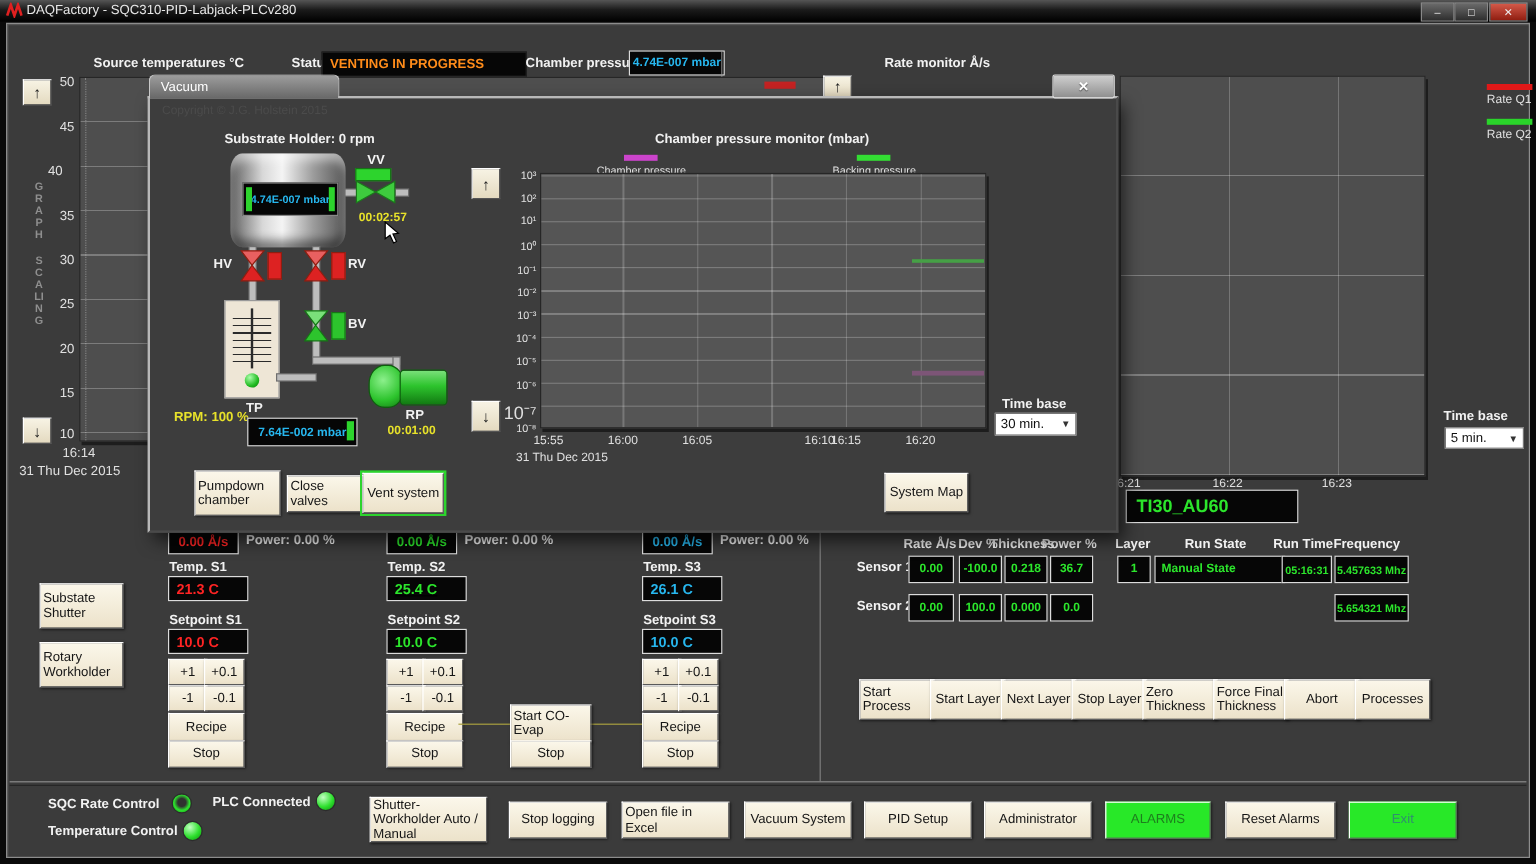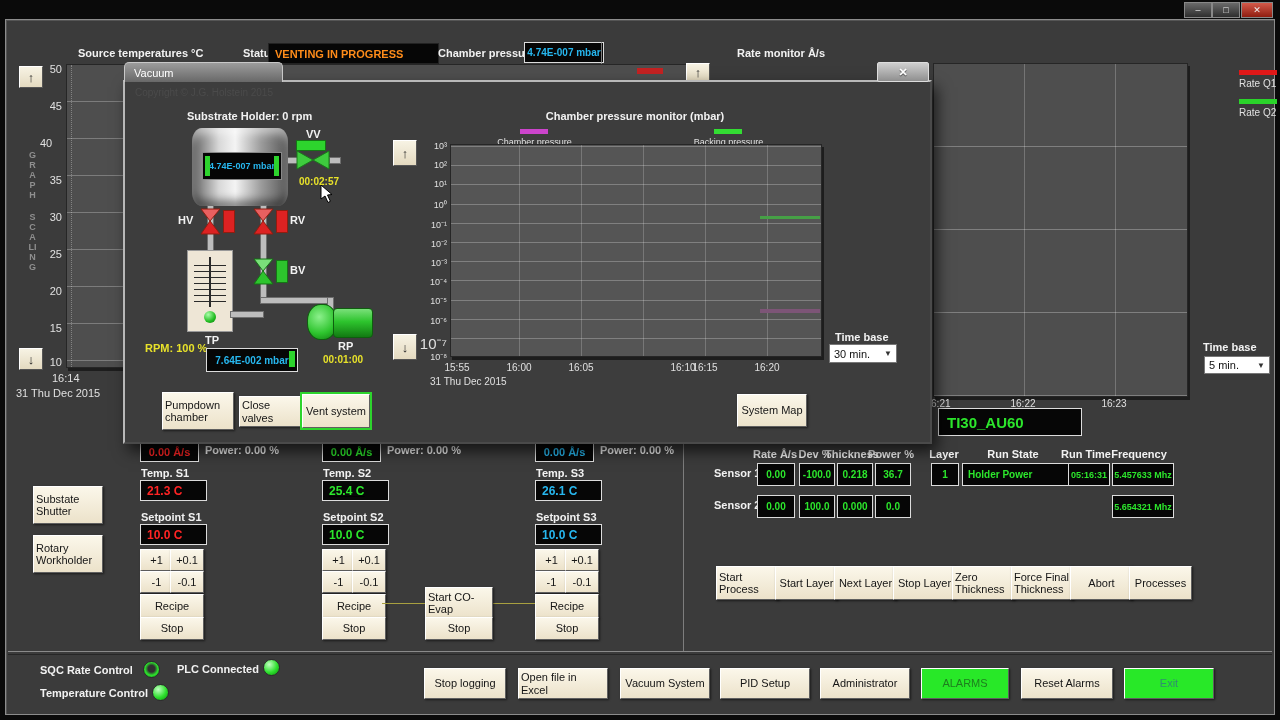--- a/index.html
+++ b/index.html
@@ -44,20 +44,28 @@
     color:#111;font-size:11px;display:flex;align-items:center;padding:0 4px;cursor:pointer;}
   .dd .car{margin-left:auto;font-size:8px;color:#333;}
   .hdr{position:absolute;color:#f2f2f2;font-weight:bold;font-size:11px;text-align:center;}
   .sep{position:absolute;background:#9a9a9a;}
 </style>
 </head>
 <body>
 
 <div id="root">
 
+  <div id="titlebar">
+    <span class="abs" style="left:4px;top:2px;">
+      <svg width="15" height="13">
+          <path d="M2,11 L5,2 L8,11 L11,2 L14,11" stroke="#e02020" stroke-width="2.2" fill="none"></path>
+        </svg>
+    </span>
+    <span style="margin-left:22px;">DAQFactory - SQC310-PID-Labjack-PLCv280</span>
+  </div>
   <div class="winbtn" style="left:1184px;">‒</div>
   <div class="winbtn" style="left:1212px;">□</div>
   <div class="winbtn" style="left:1241px;width:30px;background:linear-gradient(#d45a4a,#8f1d10);">✕</div>
 
   <div id="frame"></div>
 
   <div class="lbl" style="left:78px;top:47px;">Source temperatures  °C</div>
   <div class="lbl" style="left:243px;top:47px;">Status</div>
   <div class="disp noborder" style="left:268px;top:43px;width:163px;height:19px;padding-left:6px;font-size:11px;">
     <span class="org">VENTING IN PROGRESS</span>
@@ -195,21 +203,21 @@
   <div class="disp" style="left:837px;top:463px;width:34px;height:21px;justify-content:center;font-size:10px;">
       <span class="grn">0.218</span>
     </div>
   <div class="disp" style="left:875px;top:463px;width:34px;height:21px;justify-content:center;font-size:10px;">
       <span class="grn">36.7</span>
     </div>
   <div class="disp" style="left:931px;top:463px;width:26px;height:21px;justify-content:center;font-size:10px;">
       <span class="grn">1</span>
     </div>
   <div class="disp" style="left:962px;top:463px;width:102px;height:21px;padding-left:5px;font-size:10px;">
-      <span class="grn">Holder Power</span>
+      <span class="grn">Manual State</span>
     </div>
   <div class="disp" style="left:1068px;top:463px;width:40px;height:21px;justify-content:center;font-size:9px;">
       <span class="grn">05:16:31</span>
     </div>
   <div class="disp" style="left:1112px;top:463px;width:60px;height:21px;justify-content:center;font-size:9px;">
       <span class="grn">5.457633 Mhz</span>
     </div>
 
   <div class="lbl" style="left:714px;top:499px;">Sensor 2</div>
   <div class="disp" style="left:757px;top:495px;width:36px;height:21px;justify-content:center;font-size:10px;">
@@ -237,20 +245,21 @@
   <div class="btn" style="left:1070px;top:566px;width:57px;height:30px;">Abort</div>
   <div class="btn" style="left:1129px;top:566px;width:57px;height:30px;">Processes</div>
 
   <div style="position:absolute;left:8px;top:651px;width:1264px;height:2px;border-top:1px solid #8a8a8a;border-bottom:1px solid #262626;"></div>
   <div class="lbl" style="left:40px;top:664px;">SQC Rate Control</div>
   <div class="led ring" style="left:143px;top:661px;"></div>
   <div class="lbl" style="left:177px;top:663px;">PLC Connected</div>
   <div class="led" style="left:263px;top:659px;"></div>
   <div class="lbl" style="left:40px;top:687px;">Temperature Control</div>
   <div class="led" style="left:152px;top:684px;"></div>
+  <div class="btn" style="left:308px;top:664px;width:92px;height:34px;">Shutter-Workholder Auto / Manual</div>
   <div class="btn" style="left:424px;top:668px;width:76px;height:27px;">Stop logging</div>
   <div class="btn" style="left:518px;top:668px;width:84px;height:27px;">Open file in Excel</div>
   <div class="btn" style="left:620px;top:668px;width:84px;height:27px;">Vacuum System</div>
   <div class="btn" style="left:720px;top:668px;width:84px;height:27px;">PID Setup</div>
   <div class="btn" style="left:820px;top:668px;width:84px;height:27px;">Administrator</div>
   <div class="btn green" style="left:921px;top:668px;width:82px;height:27px;">ALARMS</div>
   <div class="btn" style="left:1021px;top:668px;width:86px;height:27px;">Reset Alarms</div>
   <div class="btn green" style="left:1124px;top:668px;width:84px;height:27px;color:#2f8f6f;">Exit</div>
 
   <div style="position:absolute;left:124px;top:62px;width:148px;height:19px;z-index:11;

